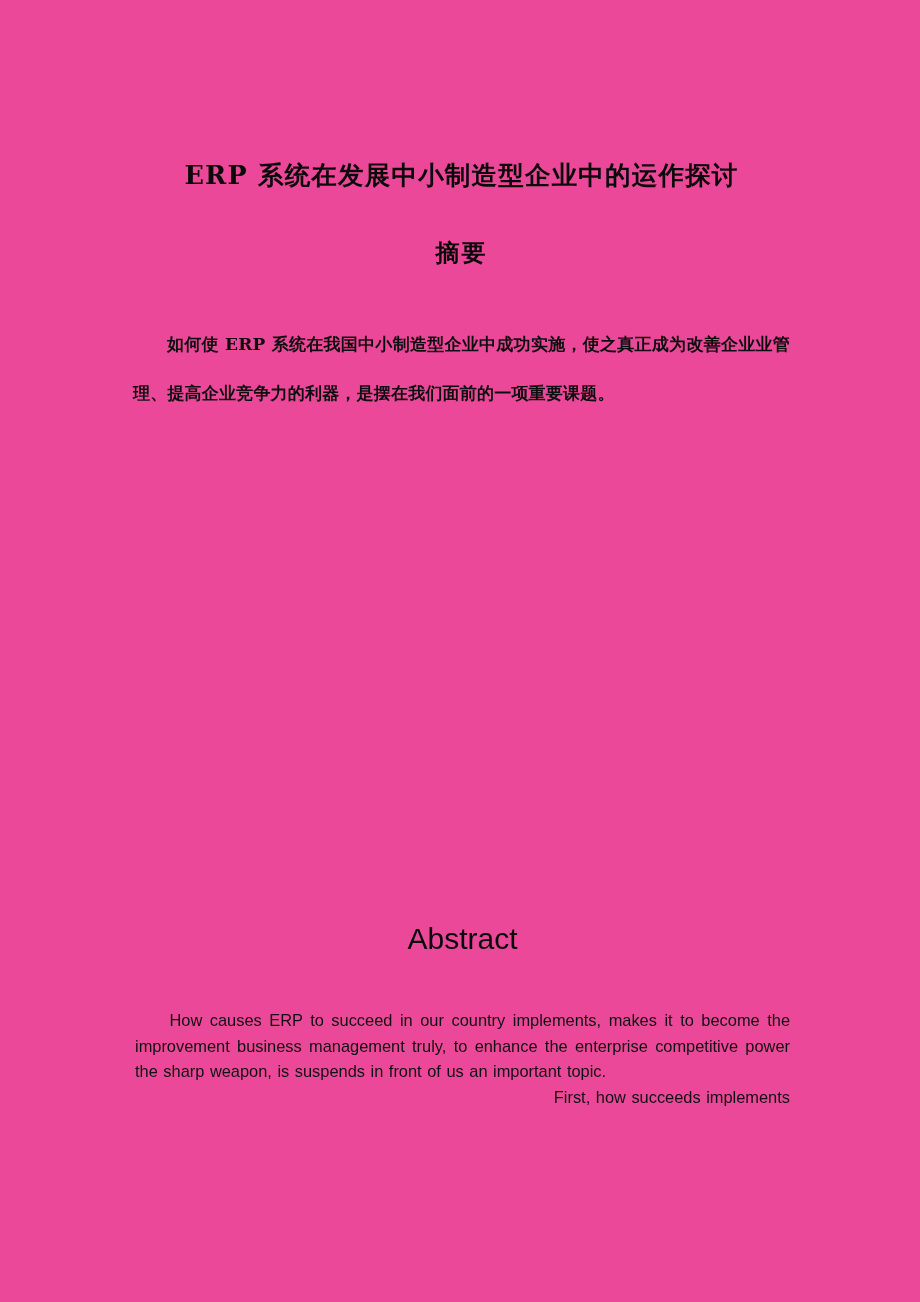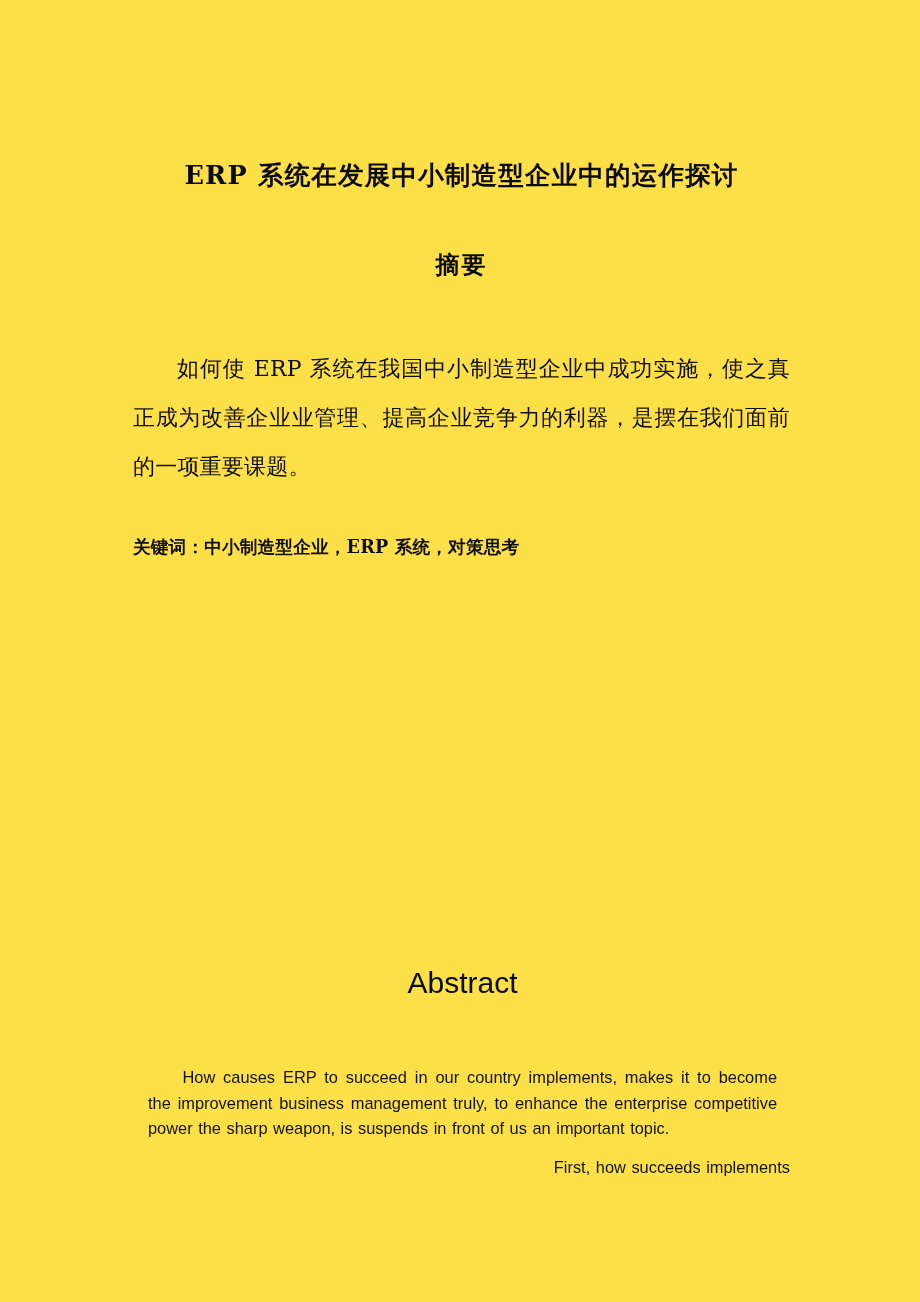--- a/index.html
+++ b/index.html
@@ -4,21 +4,21 @@
 <style>
   html, body {
     margin: 0;
     padding: 0;
     background: #ffffff;
   }
   .page {
     position: relative;
     width: 920px;
     height: 1302px;
-    background: #fde047;
+    background: #ec4899;
     overflow: hidden;
     box-sizing: border-box;
     font-family: "DejaVu Sans", sans-serif;
     color: #101010;
   }
 
   
   .cn-block {
     position: absolute;
     left: 133px;
@@ -38,29 +38,29 @@
     color: #0a0a0a;
     white-space: nowrap;
   }
 
   .section-heading-cn {
     font-family: "DejaVu Serif", serif;
     font-weight: 700;
     font-size: 24px;
     letter-spacing: 2px;
     text-align: center;
-    margin: 12px;
+    margin: 0;
     padding-top: 46px;
     color: #0a0a0a;
   }
 
   .cn-para {
     font-family: "DejaVu Serif", serif;
-    font-weight: 400;
-    font-size: 22px;
+    font-weight: 700;
+    font-size: 17px;
     line-height: 49px;
     text-align: justify;
     text-justify: inter-ideograph;
     text-indent: 2em;
     margin: 0;
     color: #0e0e0e;
     letter-spacing: 0.2px;
   }
   .cn-para.p1 { padding-top: 51px; }
   .cn-para.p2 { padding-top: 10px; }
@@ -75,41 +75,41 @@
     padding-top: 41px;
     text-indent: 0;
     color: #0e0e0e;
     letter-spacing: 0.2px;
   }
 
   
   .en-block {
     position: absolute;
     left: 135px;
-    top: 966px;
+    top: 922px;
     width: 655px;
   }
 
   .section-heading-en {
     font-family: "Liberation Sans", sans-serif;
     font-weight: 400;
     font-size: 30px;
     text-align: center;
     margin: 0;
     letter-spacing: 0px;
     color: #0a0a0a;
   }
 
   .en-para {
     font-family: "Liberation Sans", sans-serif;
     font-weight: 400;
     font-size: 16.4px;
     line-height: 25.5px;
     text-align: justify;
-    margin: 13px;
+    margin: 0;
     color: #111111;
     word-spacing: 1px;
   }
   .en-para.first { padding-top: 52px; text-indent: 2.1em; }
   .en-line {
     font-family: "Liberation Sans", sans-serif;
     font-weight: 400;
     font-size: 16.4px;
     line-height: 25.5px;
     margin: 0;
@@ -127,21 +127,20 @@
   <div class="cn-block">
 
     <h1 class="doc-title">ERP 系统在发展中小制造型企业中的运作探讨</h1>
 
     <h2 class="section-heading-cn">摘要</h2>
 
     <p class="cn-para p1">如何使 ERP 系统在我国中小制造型企业中成功实施，使之真正成为改善企业业管理、提高企业竞争力的利器，是摆在我们面前的一项重要课题。</p>
 
 
 
-    <p class="cn-keywords">关键词：中小制造型企业，ERP 系统，对策思考</p>
 
   </div>
 
   <div class="en-block">
 
     <h2 class="section-heading-en">Abstract</h2>
 
     <p class="en-para first">How  causes ERP to succeed in our country implements, makes it to become the improvement  business  management truly,  to  enhance the  enterprise competitive power the  sharp  weapon, is suspends in front of us an important  topic.</p>
 
     <p class="en-line">First, how succeeds implements</p>

